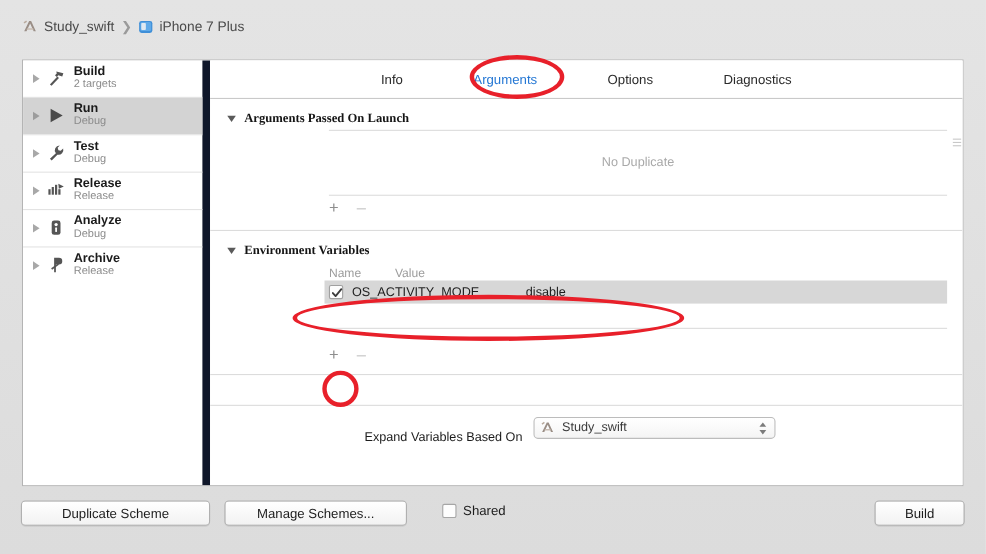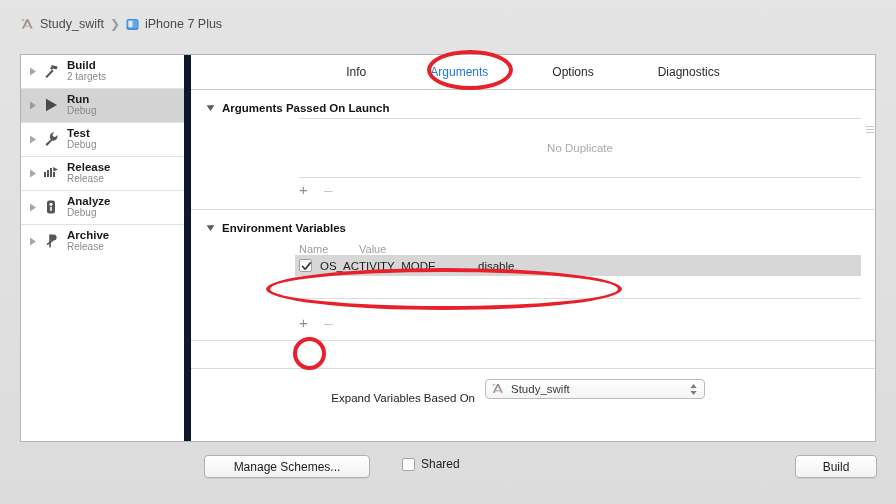--- a/index.html
+++ b/index.html
@@ -144,20 +144,21 @@
   .scrollarea {
     flex: 1 1 auto;
     position: relative;
     overflow: hidden;
   }
 
   .section-head {
     display: flex;
     align-items: center;
     padding: 12px 0 4px 14px;
+    font-family: Liberation Serif, serif;
   }
   .disc-tri {
     width: 11px; height: 11px;
     margin-right: 6px;
     display: flex; align-items: center; justify-content: center;
   }
   .section-title {
     font-size: 11.5px;
     font-weight: bold;
     color: #151515;
@@ -579,20 +580,21 @@
             <rect x="0" y="4" width="8" height="1" fill="#c8c8c8"></rect>
             <rect x="0" y="7" width="8" height="1" fill="#c8c8c8"></rect>
           </svg>
         </div>
 
       </div>
     </div>
   </div>
 
   <div class="bottombar">
+    <div class="btn" id="btn-duplicate">Duplicate Scheme</div>
     <div class="btn" id="btn-manage">Manage Schemes...</div>
     <div class="shared-wrap">
       <span class="shared-box"></span>
       <span class="shared-label">Shared</span>
     </div>
     <div class="btn" id="btn-close">Build</div>
   </div>
 
   <div class="annot" id="annot-arguments"></div>
   <div class="annot" id="annot-envrow"></div>

